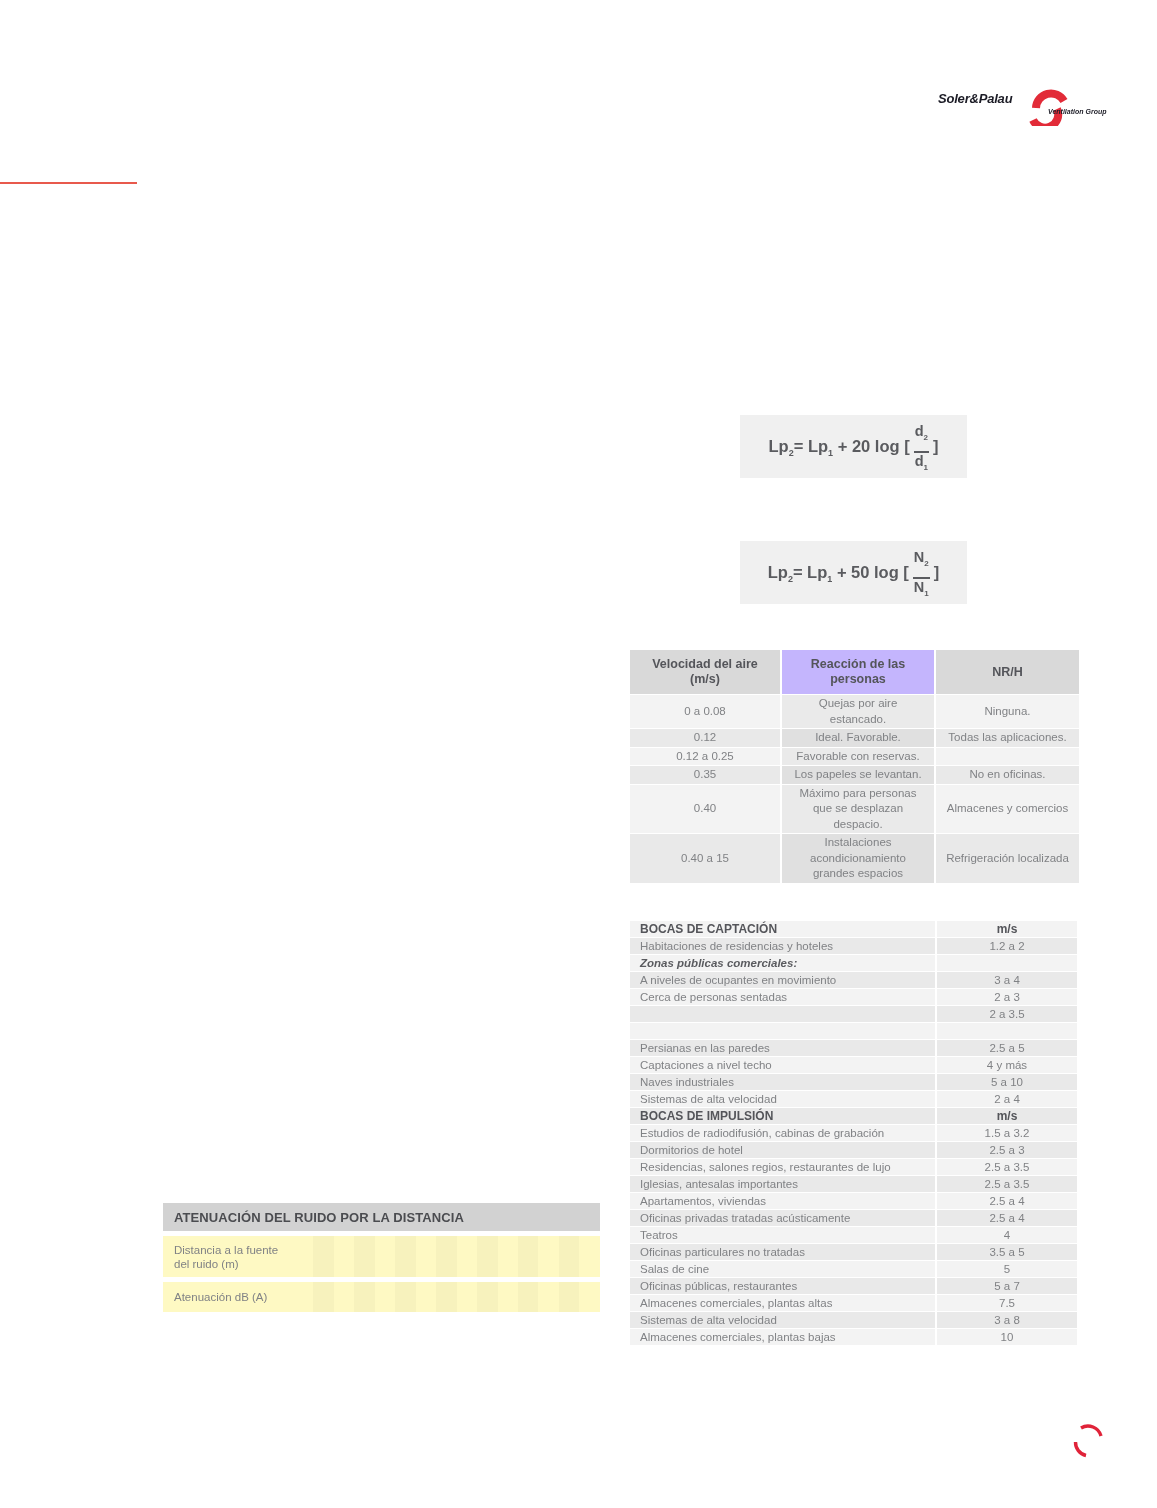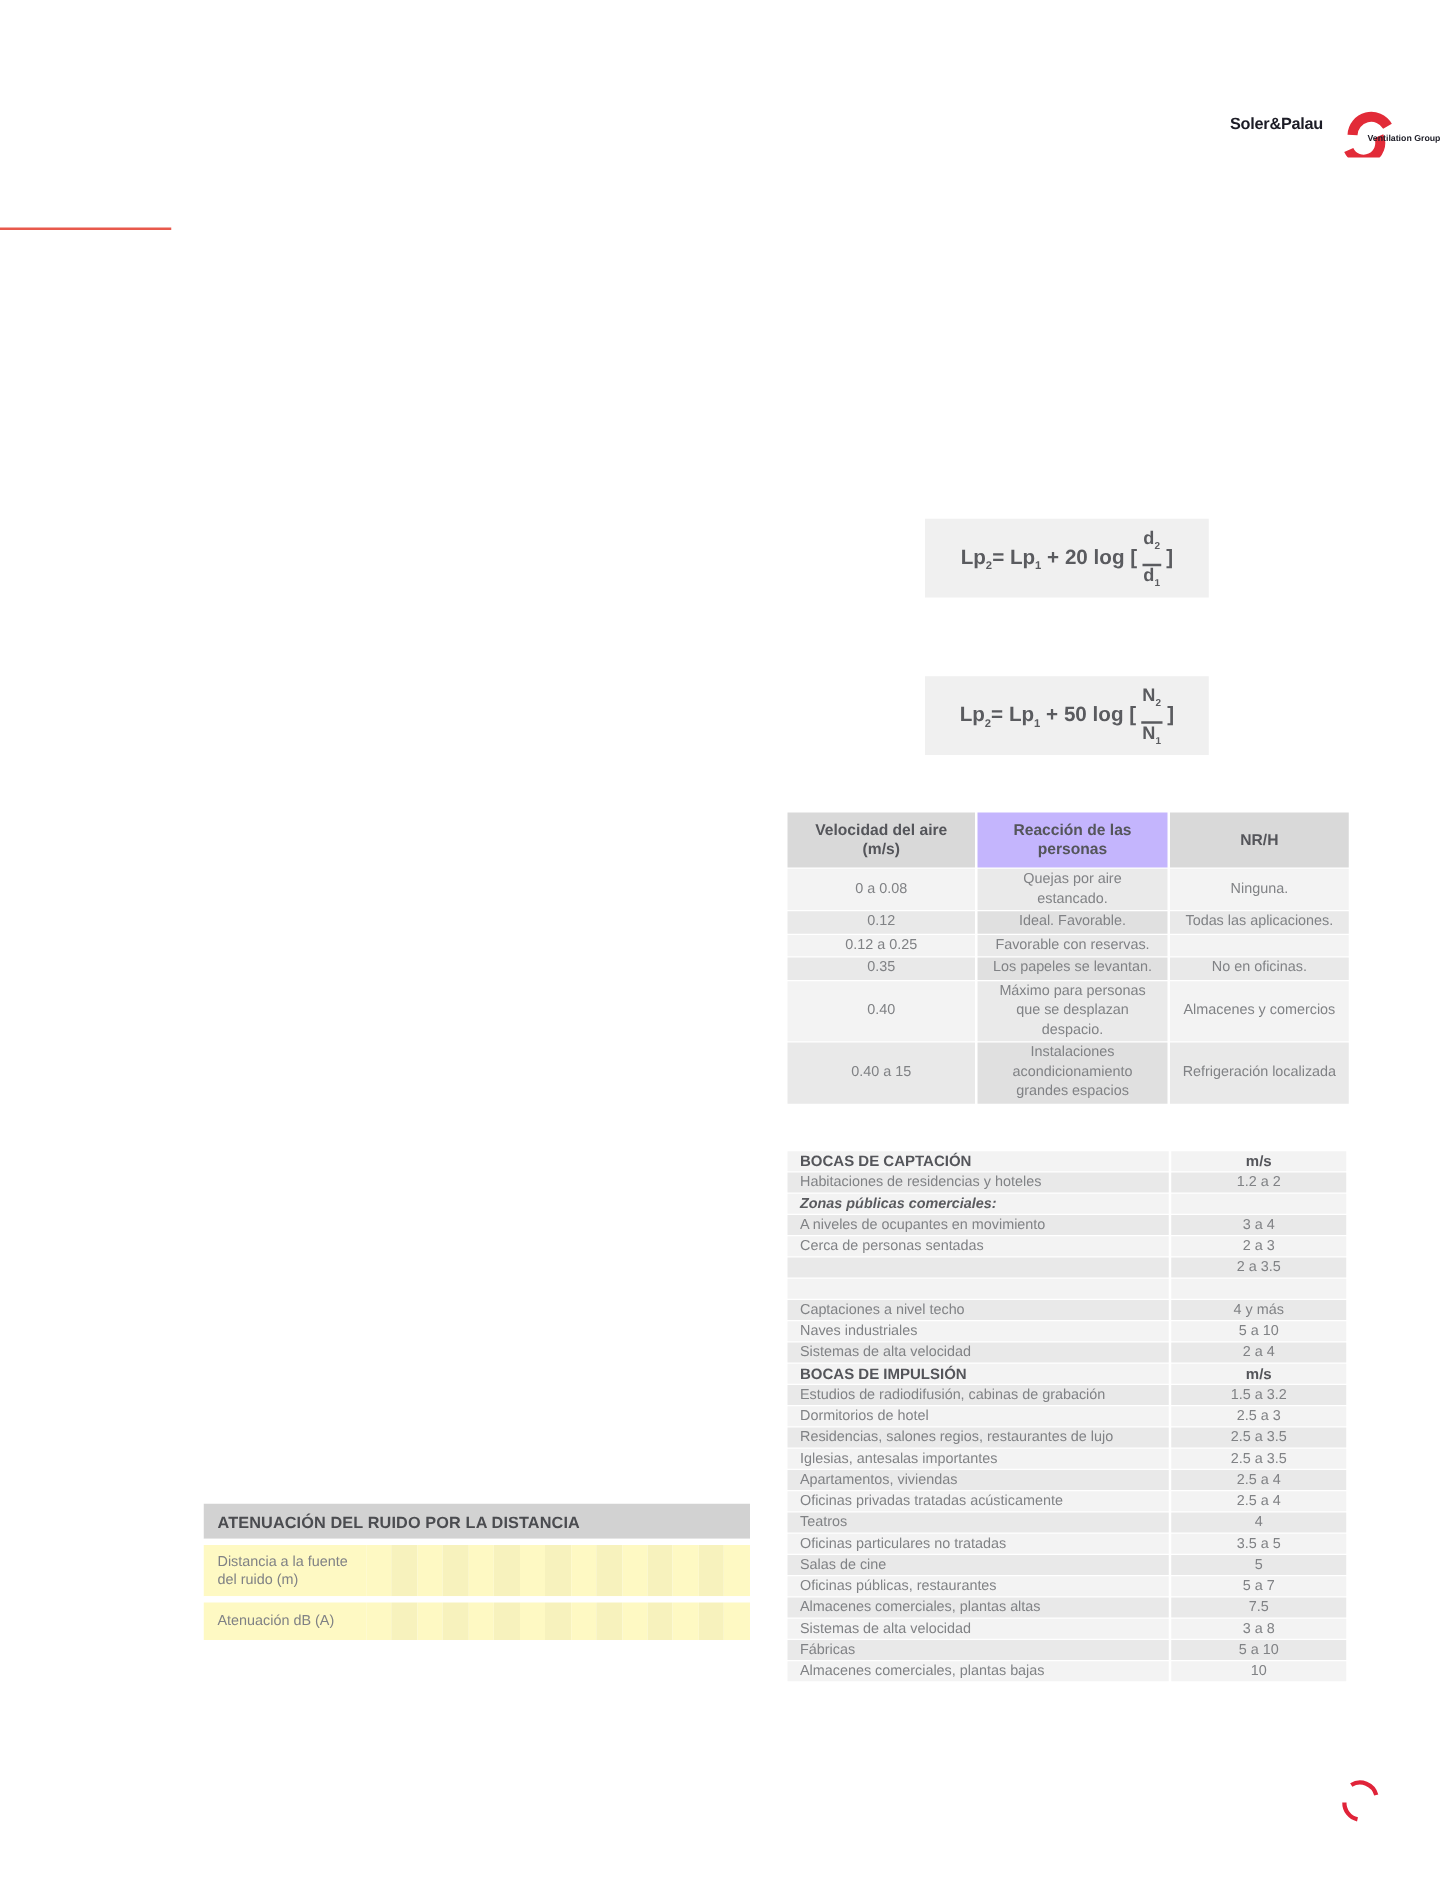--- a/index.html
+++ b/index.html
@@ -4,21 +4,21 @@
 <style>
   html,body{margin:0;padding:0;background:#ffffff;}
   body{
     width:1157px;height:1508px;position:relative;overflow:hidden;
     font-family:"Liberation Sans", sans-serif;
     -webkit-font-smoothing:antialiased;
   }
   .page{position:absolute;inset:0;background:#fff;}
 
   
-  .logo{position:absolute;left:984px;top:82px;width:170px;height:48px;}
+  .logo{position:absolute;left:938px;top:82px;width:170px;height:48px;font-style:italic;}
   .logo .brand{position:absolute;left:0;top:9px;font-size:13px;font-weight:bold;
     color:#1c1c26;letter-spacing:-0.2px;}
   .logo .swoosh{position:absolute;left:74px;top:0;}
   .logo .group{position:absolute;left:110px;top:26px;font-size:7px;font-weight:bold;
     color:#1c1c26;letter-spacing:0;white-space:nowrap;}
 
   
   .title-rule{position:absolute;left:0;top:182px;width:137px;height:2px;
     background:var(--accent-red,#e8594c);}
   .page-title{position:absolute;left:163px;top:170px;margin:0;
@@ -195,20 +195,24 @@
         </tr>
         <tr class="row">
           <td class="lbl"></td>
           <td class="val">2 a 3.5</td>
         </tr>
         <tr class="row">
           <td class="lbl"></td>
           <td class="val"></td>
         </tr>
         <tr class="row">
+          <td class="lbl">Persianas en las paredes</td>
+          <td class="val">2.5 a 5</td>
+        </tr>
+        <tr class="row">
           <td class="lbl">Captaciones a nivel techo</td>
           <td class="val">4 y más</td>
         </tr>
         <tr class="row">
           <td class="lbl">Naves industriales</td>
           <td class="val">5 a 10</td>
         </tr>
         <tr class="row">
           <td class="lbl">Sistemas de alta velocidad</td>
           <td class="val">2 a 4</td>
@@ -257,24 +261,20 @@
           <td class="lbl">Oficinas públicas, restaurantes</td>
           <td class="val">5 a 7</td>
         </tr>
         <tr class="row">
           <td class="lbl">Almacenes comerciales, plantas altas</td>
           <td class="val">7.5</td>
         </tr>
         <tr class="row">
           <td class="lbl">Sistemas de alta velocidad</td>
           <td class="val">3 a 8</td>
-        </tr>
-        <tr class="row">
-          <td class="lbl">Fábricas</td>
-          <td class="val">5 a 10</td>
         </tr>
         <tr class="row">
           <td class="lbl">Almacenes comerciales, plantas bajas</td>
           <td class="val">10</td>
         </tr>
     </tbody>
   </table>
 
   <table class="atn-table">
     <colgroup>

